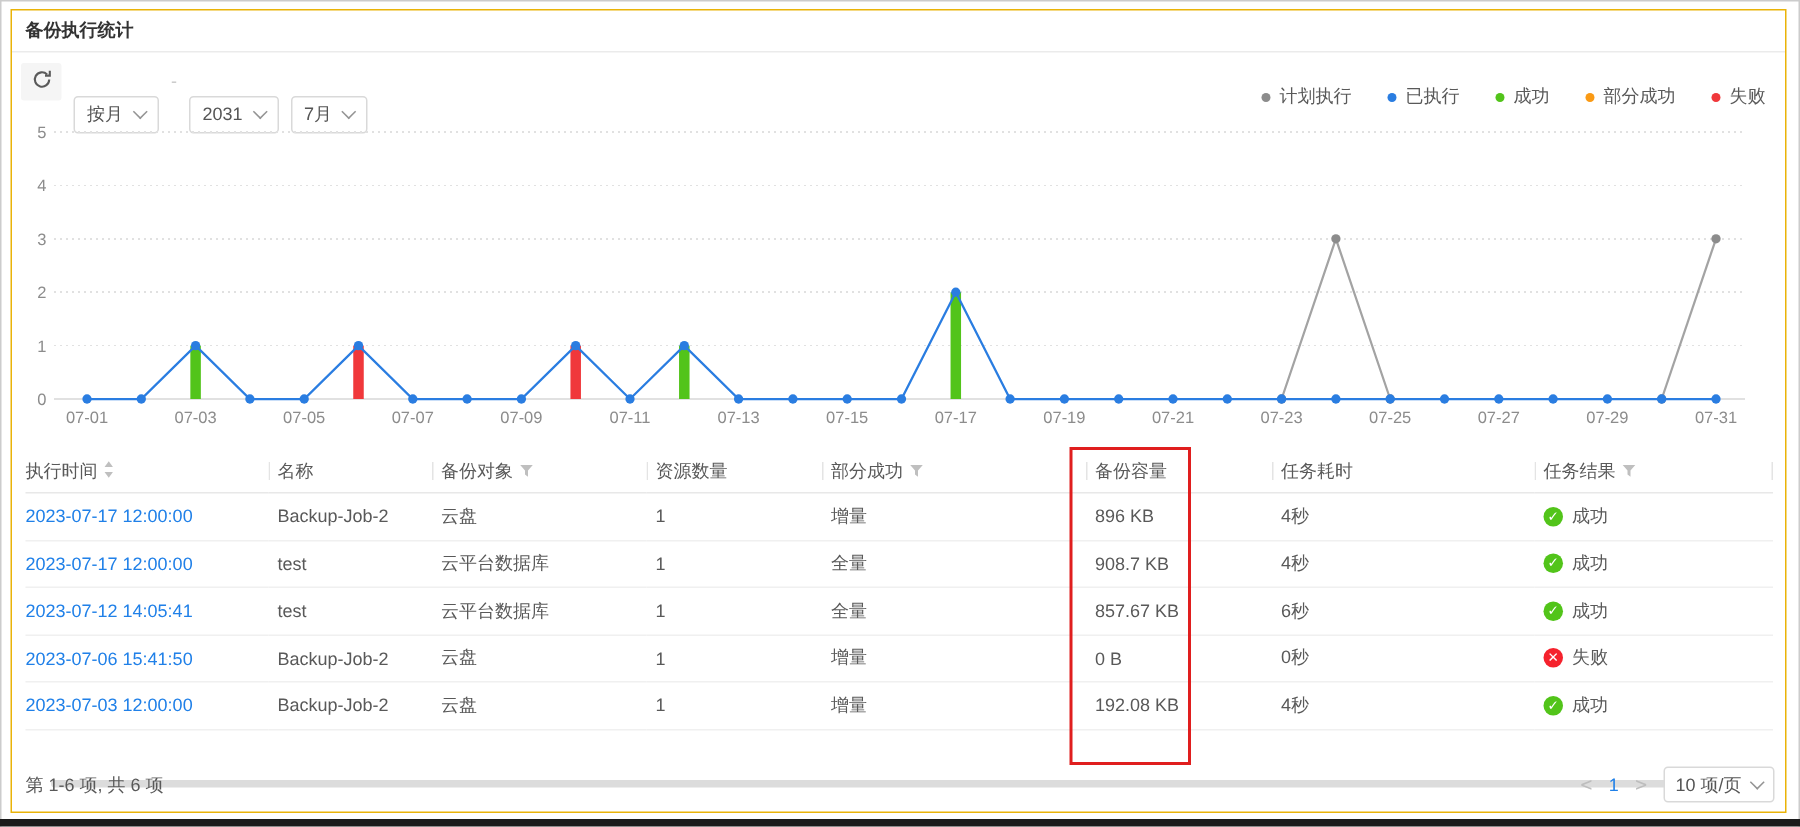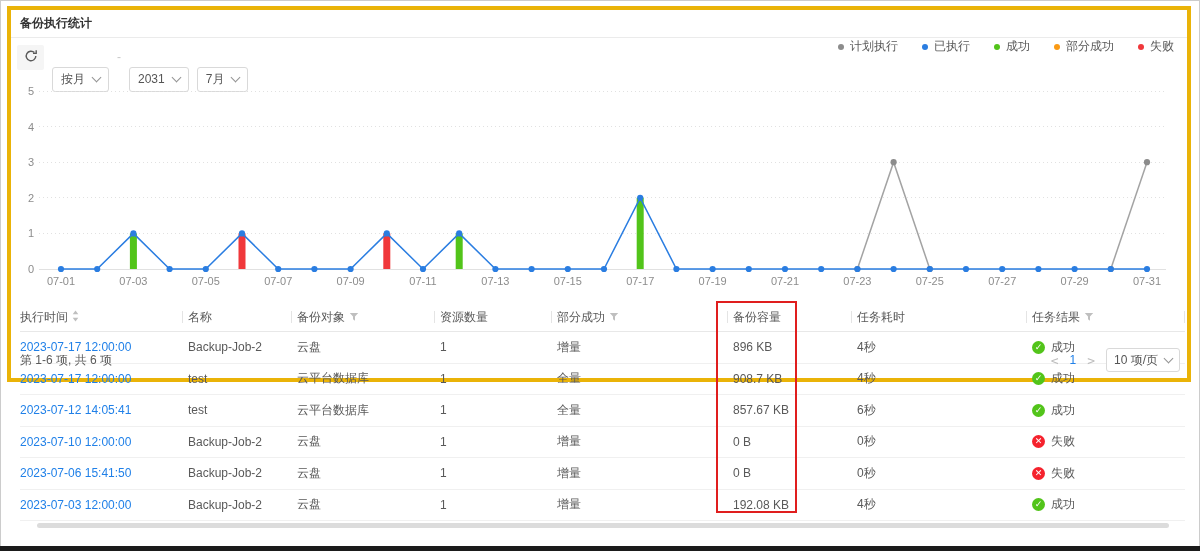--- a/index.html
+++ b/index.html
@@ -3,35 +3,35 @@
 <meta charset="utf-8">
 <style>
   html,body{margin:0;padding:0;}
   body{
     width:1200px;height:551px;position:relative;background:#fff;
     font-family:"Liberation Sans","DejaVu Sans",sans-serif;color:#595959;overflow:hidden;
   }
   .window-frame{position:absolute;inset:0;border:1px solid #cccccc;border-bottom:none;pointer-events:none;box-sizing:border-box;}
   .bottom-edge{position:absolute;left:0;bottom:0;width:1200px;height:5px;background:#1b1b1b;}
 
-  .panel{position:absolute;left:7px;top:6px;width:1184px;height:376px;background:#fff;
-    border:4px solid #eab308;box-sizing:border-box;}
+  .panel{position:absolute;left:7px;top:6px;width:1184px;height:536px;background:#fff;
+    border:1px solid #eab308;box-sizing:border-box;}
 
   .title-row{height:27px;line-height:27px;padding:0 9px;border-bottom:1px solid #ebebeb;
     font-size:12px;font-weight:700;color:#333;}
 
   .toolbar{position:relative;height:38px;display:flex;align-items:center;padding-left:6px;gap:8px;}
   .refresh-btn{width:27px;height:25px;background:#f5f5f5;border:none;border-radius:2px;
     display:flex;align-items:center;justify-content:center;cursor:pointer;}
   .select{height:25px;box-sizing:border-box;border:1px solid #d9d9d9;border-radius:3px;background:#fff;
     display:flex;align-items:center;gap:8px;padding:0 8px;font-size:12px;color:#555;cursor:pointer;margin-top:44px;}
   .chev{width:6px;height:6px;border-right:1.3px solid #949494;border-bottom:1.3px solid #949494;
     transform:rotate(45deg);margin-top:-4px;flex:none;}
   .dash{color:#c9c9c9;font-size:12px;}
-  .legend{position:absolute;right:13px;top:0;height:38px;display:flex;align-items:flex-start;gap:24px;
+  .legend{position:absolute;right:13px;top:0;height:38px;display:flex;align-items:flex-end;gap:24px;
     font-size:12px;color:#595959;}
   .legend-item{display:flex;align-items:center;gap:6px;cursor:pointer;}
   .legend-dot{width:6px;height:6px;border-radius:50%;flex:none;}
 
   .chart-wrap{margin-top:8px;position:relative;height:206px;}
   .chart-wrap svg{display:block;}
 
   table{border-collapse:collapse;table-layout:fixed;width:1165px;margin:13px 0 0 9px;font-size:12px;}
   th{font-weight:400;color:#595959;text-align:left;height:28px;padding:0 0 0 6px;
     border-bottom:1px solid #e8e8e8;position:relative;white-space:nowrap;overflow:hidden;}
@@ -259,33 +259,20 @@
           <td>1</td>
           <td>全量</td>
           <td>857.67 KB</td>
           <td>6秒</td>
           <td><span class="status">
               <span class="status-dot success">✓</span>
               <span>成功</span>
             </span></td>
         </tr>
         <tr>
-          <td><a class="time-link">2023-07-10 12:00:00</a></td>
-          <td>Backup-Job-2</td>
-          <td>云盘</td>
-          <td>1</td>
-          <td>增量</td>
-          <td>0 B</td>
-          <td>0秒</td>
-          <td><span class="status">
-              <span class="status-dot fail">✕</span>
-              <span>失败</span>
-            </span></td>
-        </tr>
-        <tr>
           <td><a class="time-link">2023-07-06 15:41:50</a></td>
           <td>Backup-Job-2</td>
           <td>云盘</td>
           <td>1</td>
           <td>增量</td>
           <td>0 B</td>
           <td>0秒</td>
           <td><span class="status">
               <span class="status-dot fail">✕</span>
               <span>失败</span>

